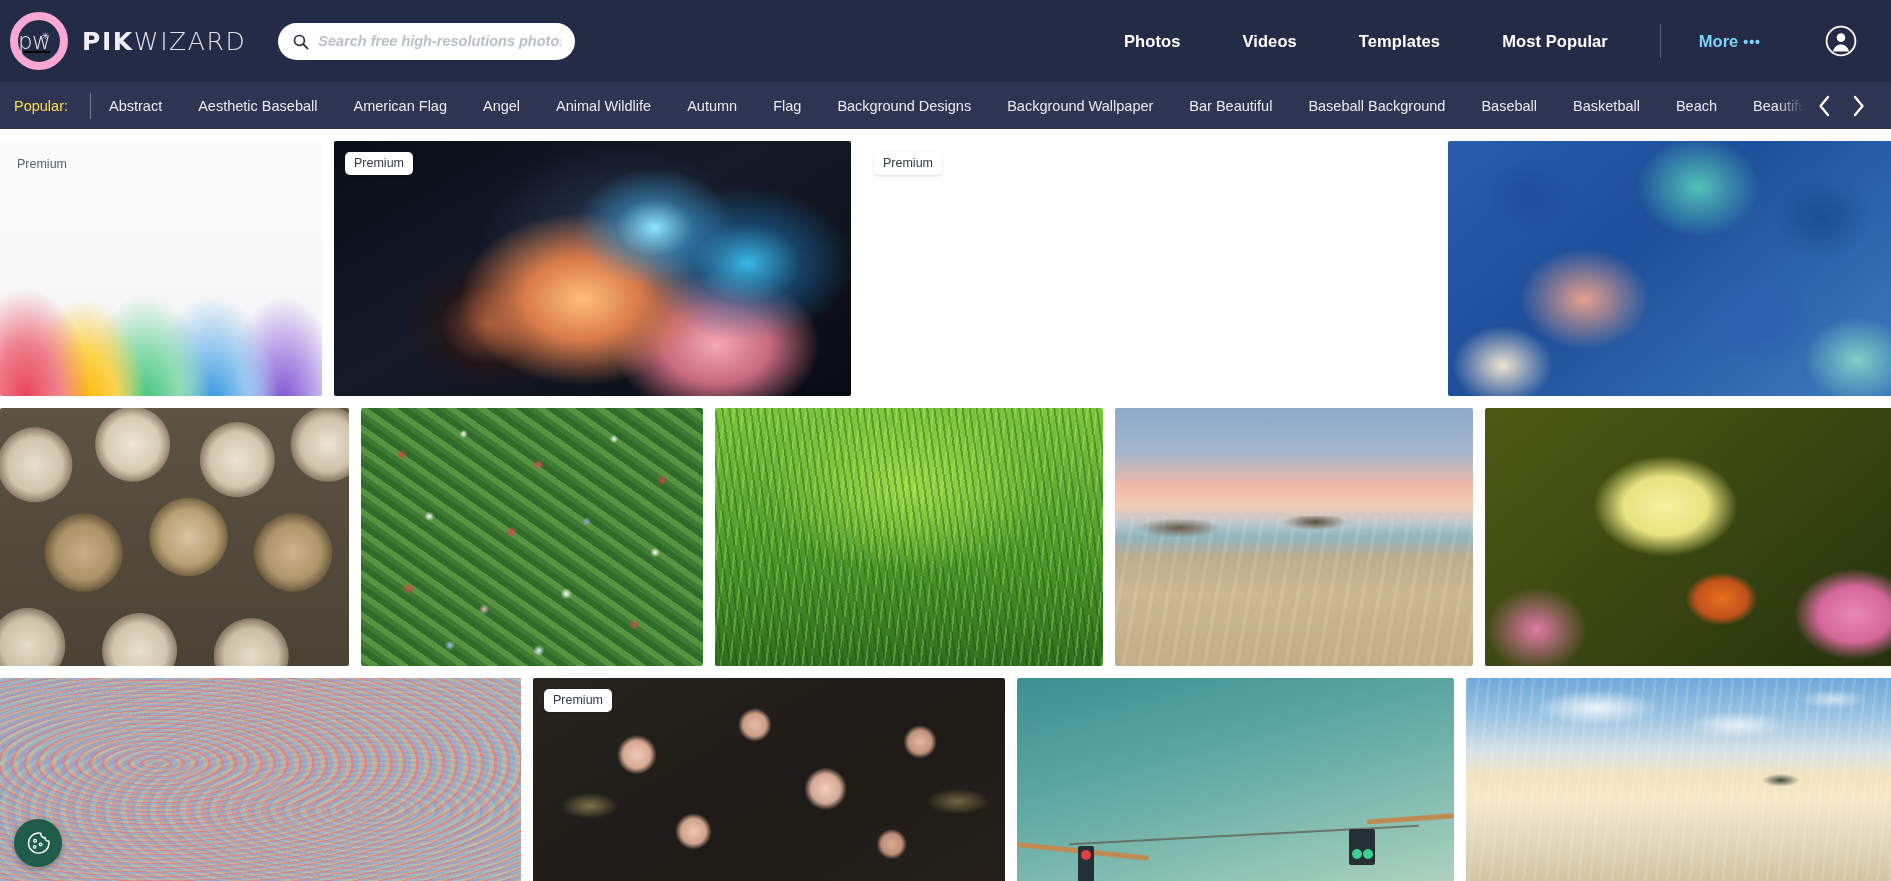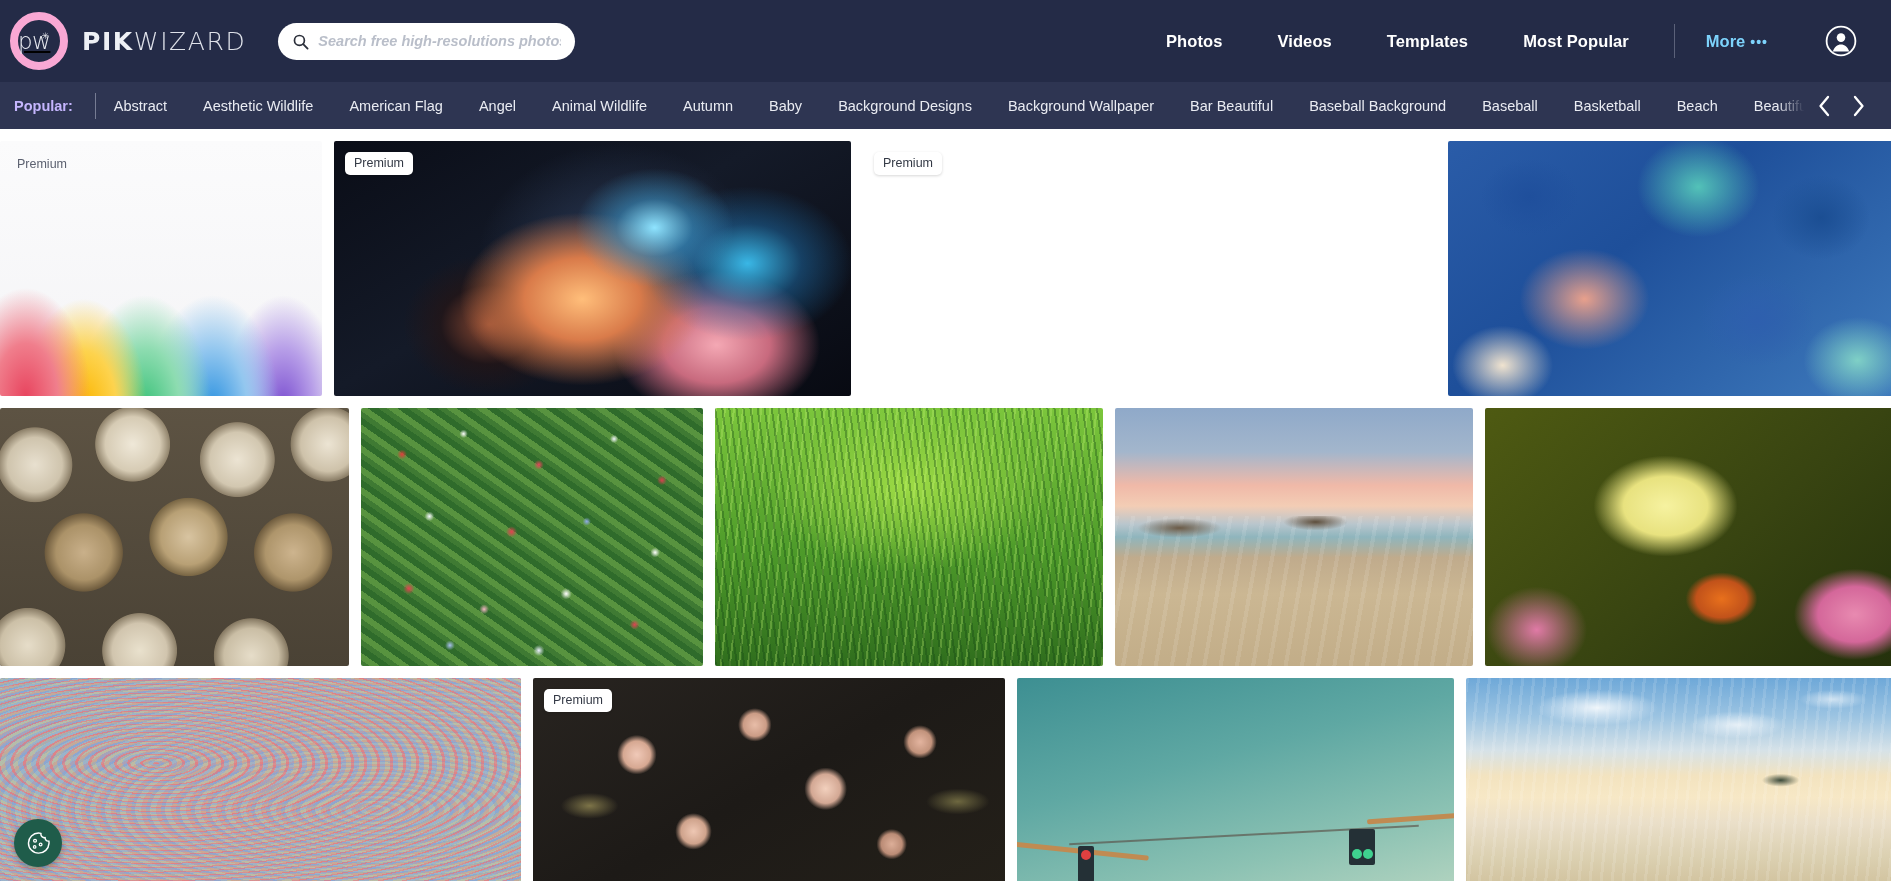--- a/index.html
+++ b/index.html
@@ -84,21 +84,21 @@
     color: #4a5160;
     font-family: "Liberation Sans", sans-serif;
     background: transparent;
   }
   .search-input::placeholder { color: #b9bec9; font-style: italic; font-weight: 600; }
 
   .nav {
     margin-left: auto;
     display: flex;
     align-items: center;
-    gap: 11px;
+    gap: 18px;
   }
   .nav-item {
     color: #ffffff;
     font-size: 16.5px;
     font-weight: 700;
     padding: 0 22px;
     cursor: pointer;
     white-space: nowrap;
     letter-spacing: 0.1px;
   }
@@ -131,23 +131,23 @@
   .catbar {
     position: relative;
     height: 47px;
     background: #2e3552;
     display: flex;
     align-items: center;
     padding-left: 14px;
     overflow: hidden;
   }
   .cat-label {
-    color: #c4b5fd;
+    color: #fde047;
     font-size: 14.5px;
-    font-weight: 700;
+    font-weight: 400;
     padding-right: 22px;
     flex: 0 0 auto;
   }
   .cat-divider {
     width: 1px;
     height: 26px;
     background: #767c93;
     flex: 0 0 auto;
   }
   .cat-scroll {
@@ -421,26 +421,26 @@
       </svg>
     </span>
   </nav>
 </div>
 
 <div class="catbar">
   <span class="cat-label">Popular:</span>
   <span class="cat-divider"></span>
   <div class="cat-scroll" id="cat-scroll">
       <span class="cat-item">Abstract</span>
-      <span class="cat-item">Aesthetic Wildlife</span>
+      <span class="cat-item">Aesthetic Baseball</span>
       <span class="cat-item">American Flag</span>
       <span class="cat-item">Angel</span>
       <span class="cat-item">Animal Wildlife</span>
       <span class="cat-item">Autumn</span>
-      <span class="cat-item">Baby</span>
+      <span class="cat-item">Flag</span>
       <span class="cat-item">Background Designs</span>
       <span class="cat-item">Background Wallpaper</span>
       <span class="cat-item">Bar Beautiful</span>
       <span class="cat-item">Baseball Background</span>
       <span class="cat-item">Baseball</span>
       <span class="cat-item">Basketball</span>
       <span class="cat-item">Beach</span>
       <span class="cat-item">Beautiful Background</span>
     </div>
   <div class="cat-arrows">

